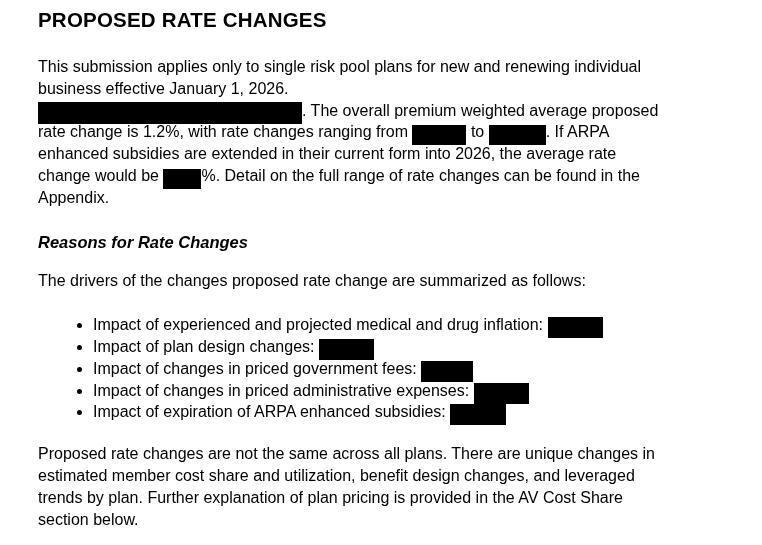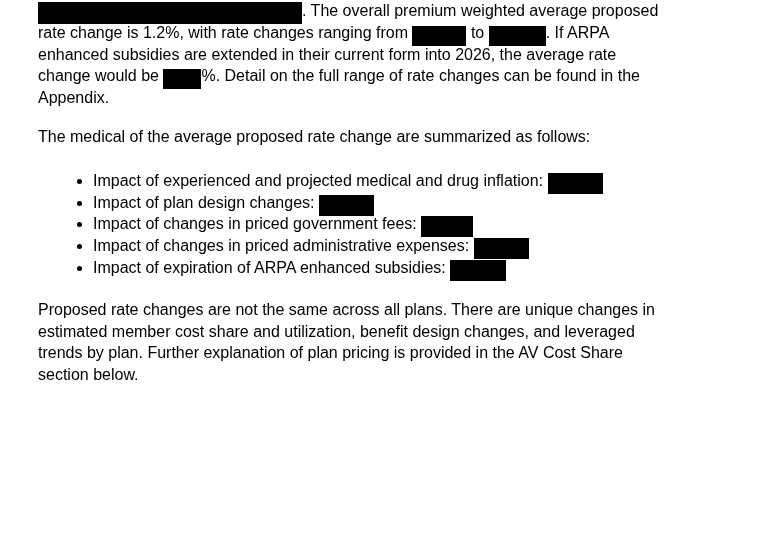--- a/index.html
+++ b/index.html
@@ -51,26 +51,30 @@
   .redact-lead {
     height: 22px;
     margin-bottom: -5px;
   }
 </style>
 </head>
 <body>
 
 <div class="doc-page">
 
+  <h1 class="doc-title">PROPOSED RATE CHANGES</h1>
 
+  <p class="para para-intro">This submission applies only to single risk pool plans for new and renewing individual
+business effective January 1, 2026.</p>
 
   <p class="para-summary"><span class="redact redact-lead" style="width: 264px; height: 22px;"></span>. The overall premium weighted average proposed<br>rate change is 1.2%, with rate changes ranging from <span class="redact" style="width: 54px; height: 20px;"></span> to <span class="redact" style="width: 57px; height: 20px;"></span>. If ARPA<br>enhanced subsidies are extended in their current form into 2026, the average rate<br>change would be <span class="redact" style="width: 38px; height: 20px;"></span>%. Detail on the full range of rate changes can be found in the<br>Appendix.</p>
 
+  <h2 class="section-heading">Reasons for Rate Changes</h2>
 
-  <p class="para para-drivers-intro">The medical of the average proposed rate change are summarized as follows:</p>
+  <p class="para para-drivers-intro">The drivers of the changes proposed rate change are summarized as follows:</p>
 
   <ul class="drivers-list">
       <li>Impact of experienced and projected medical and drug inflation: <span class="redact" style="width: 55px; height: 21px;"></span></li>
       <li>Impact of plan design changes: <span class="redact" style="width: 55px; height: 21px;"></span></li>
       <li>Impact of changes in priced government fees: <span class="redact" style="width: 52px; height: 21px;"></span></li>
       <li>Impact of changes in priced administrative expenses: <span class="redact" style="width: 55px; height: 21px;"></span></li>
       <li>Impact of expiration of ARPA enhanced subsidies: <span class="redact" style="width: 56px; height: 21px;"></span></li>
     </ul>
 
   <p class="para para-closing">Proposed rate changes are not the same across all plans. There are unique changes in

